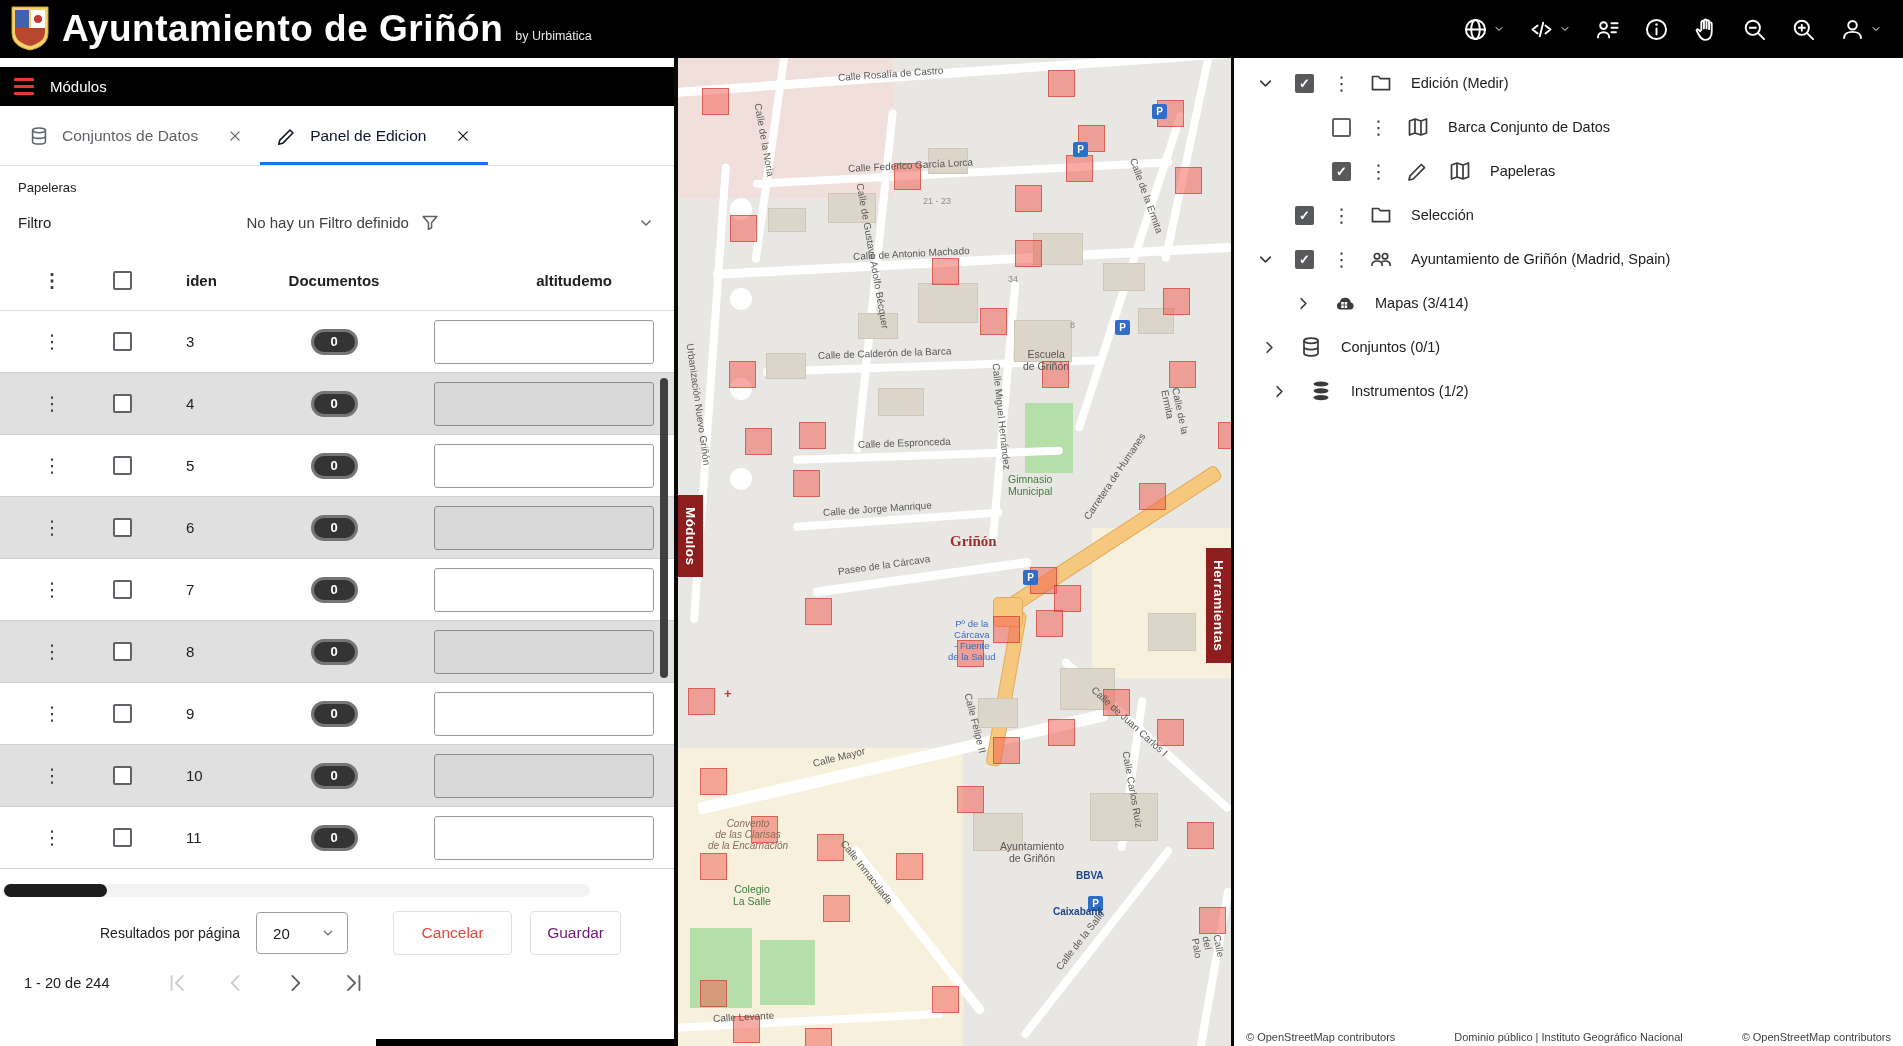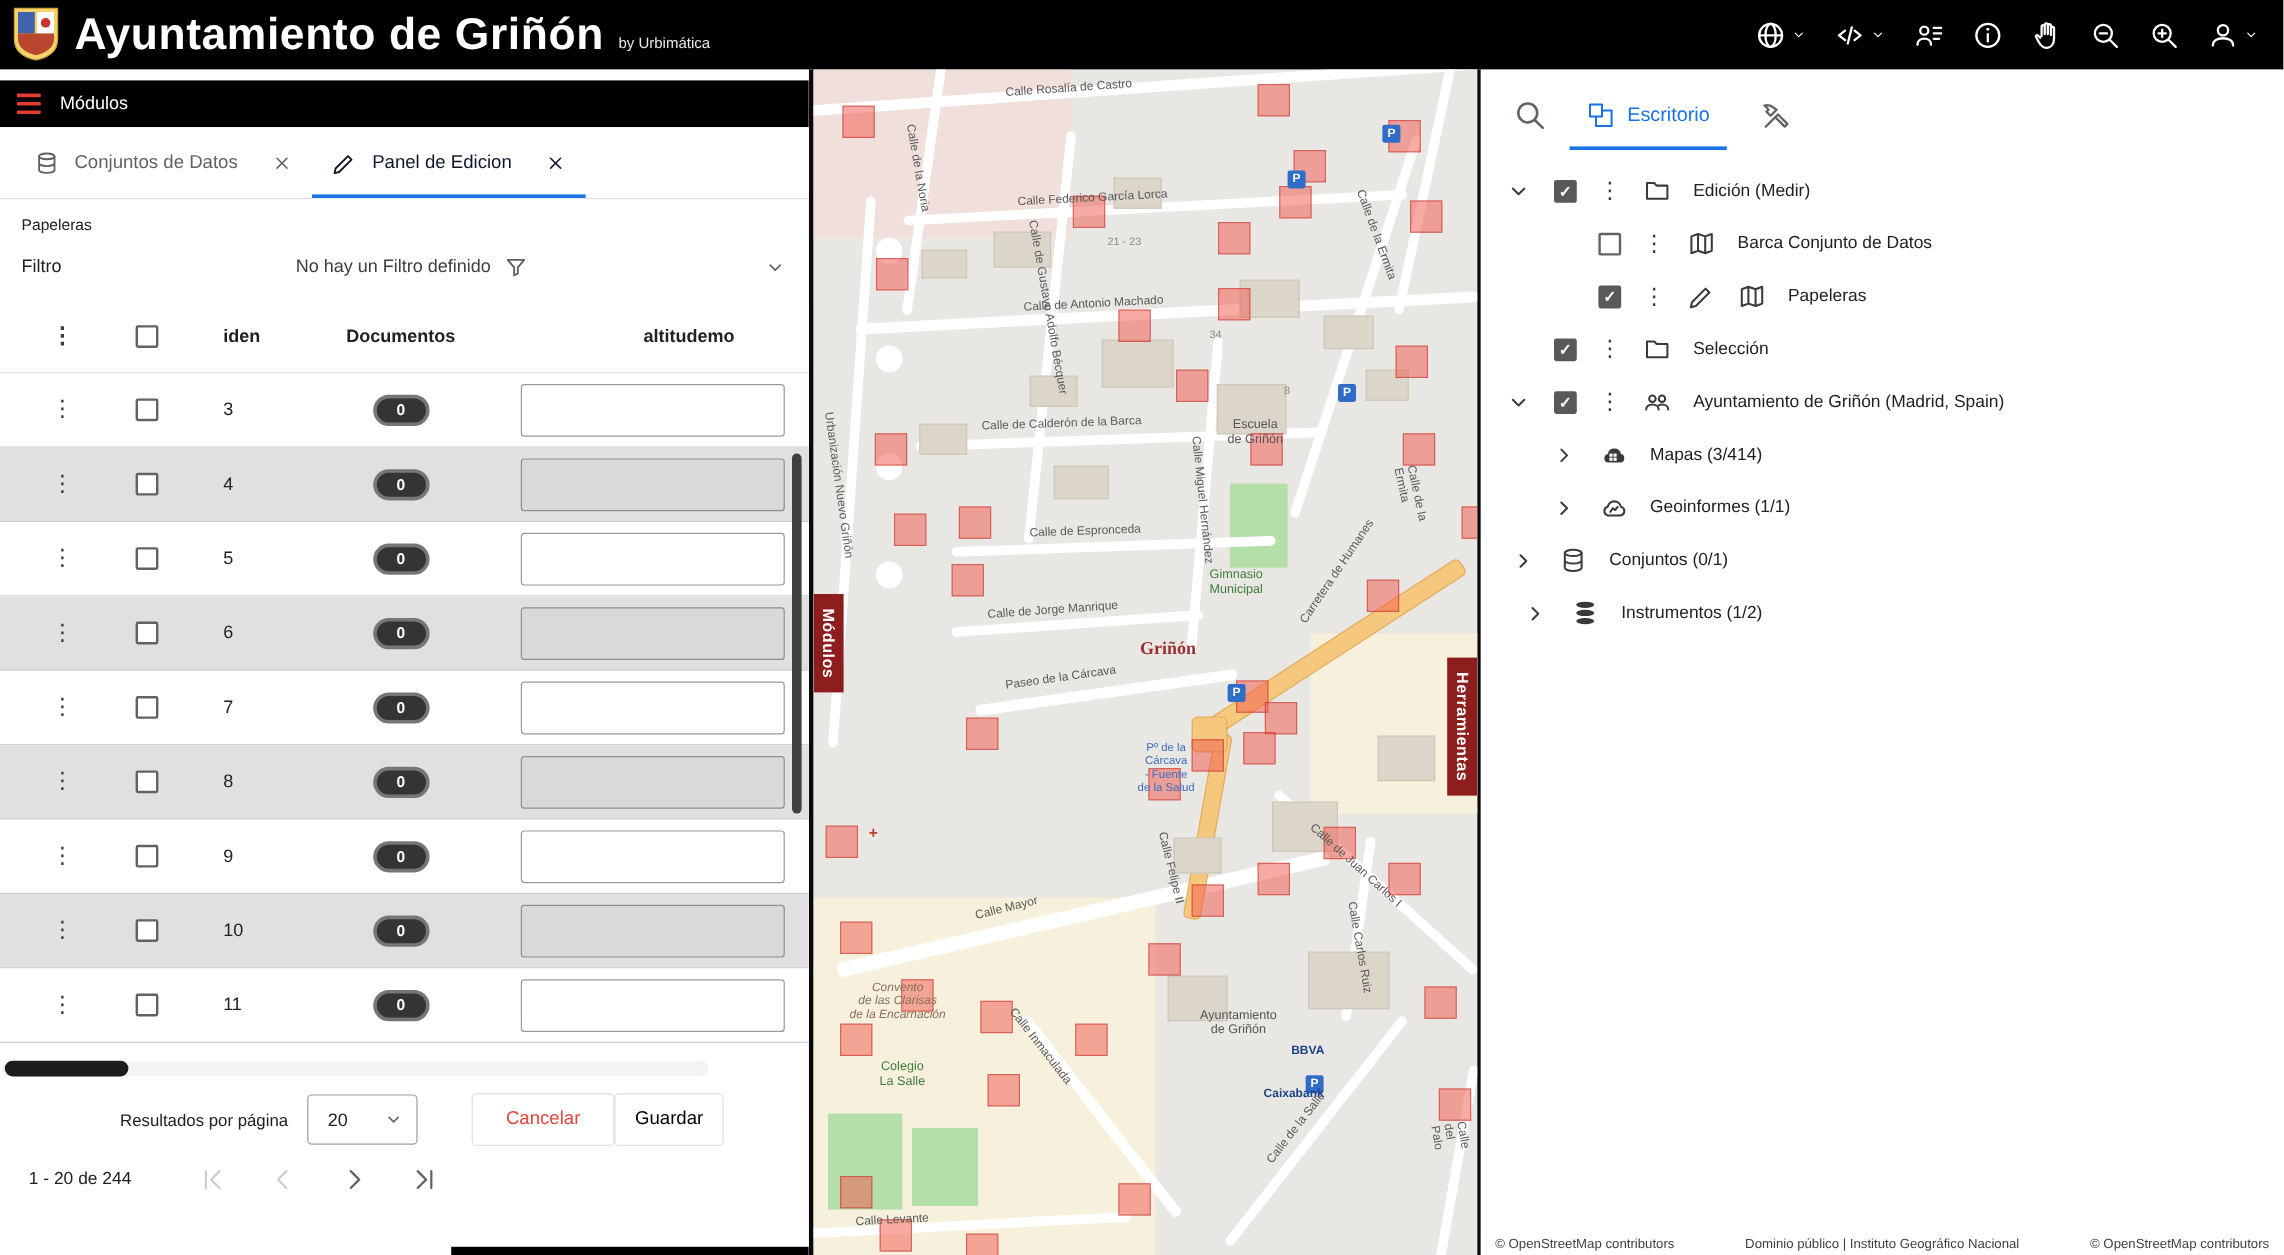--- a/index.html
+++ b/index.html
@@ -64,21 +64,21 @@
 
   .hscroll { position:relative; margin:15px 0 0 2px; width:588px; height:13px; background:#f3f3f3; border-radius:7px; }
   .hthumb { position:absolute; left:2px; top:0; width:103px; height:13px; background:#1d1d1d; border-radius:7px; cursor:pointer; }
 
   .pager-row { display:flex; align-items:center; margin-top:11px; height:50px; }
   .results-label { margin-left:100px; font-size:14px; color:#202124; }
   .pagesize { margin-left:16px; width:92px; height:42px; border:1px solid #9e9e9e; border-radius:4px; display:flex; align-items:center; justify-content:space-between; padding:0 10px 0 16px; font-size:15px; color:#202124; cursor:pointer; background:#fff; }
   .pagesize .icn { width:18px; height:18px; color:#5f6368; }
   .btn { height:44px; border-radius:4px; border:1px solid #e0e0e0; background:#fff; font-size:15.5px; cursor:pointer; font-family:"Liberation Sans",sans-serif; }
   .btn.cancel { margin-left:45px; width:119px; color:#e5453a; }
-  .btn.save { width:91px; color:#000000; }
+  .btn.save { margin-left:18px; width:91px; color:#701a75; }
 
   .pagination-row { display:flex; align-items:center; margin-top:12px; }
   .range-text { margin-left:24px; width:92px; font-size:14.5px; color:#202124; line-height:1.55; }
   .navicons { display:flex; gap:33px; margin-left:48px; }
   .navicons .icn { width:26px; height:26px; cursor:pointer; }
   .nav-dim { color:#cdcdcd; }
   .nav-on { color:#5f6368; }
 
   .bottom-strip { position:absolute; left:376px; bottom:0; width:298px; height:7px; background:#000; }
 
@@ -556,36 +556,20 @@
         <span class="mlabel poinavy" style="left: 375px; top: 848px;">Caixabank</span>
         <span class="mlabel num" style="left: 330px; top: 216px;">34</span>
         <span class="mlabel num" style="left: 245px; top: 138px;">21 - 23</span>
         <span class="mlabel num" style="left: 392px; top: 262px;">8</span>
         <span class="mlabel aid" style="left: 46px; top: 628px;">+</span>
       </div>
 
     <div class="vdiv2"></div>
 
     <aside class="right-panel">
-      <div class="rp-head">
-        <svg class="icn rp-search" viewBox="0 0 24 24">
-            <circle cx="10.5" cy="10.5" r="6.3"></circle>
-            <line x1="15.2" y1="15.2" x2="20.5" y2="20.5"></line>
-          </svg>
-        <div class="rtab">
-          <svg class="icn" viewBox="0 0 24 24">
-              <rect x="8" y="8" width="13" height="13"></rect>
-              <rect x="3" y="3" width="10" height="10" fill="#fff"></rect>
-            </svg>
-          <span>Escritorio</span>
-        </div>
-        <svg class="icn rp-tools" viewBox="0 0 24 24">
-            <path d="M4 20l7.5-7.5M9 5.5C7 4 5 3.8 3 4.5c1.5.7 2.3 1.5 3 3L4.5 9l3 3L12 7.5 9 5.5zM13 11l7 7-2 2-7-7z"></path>
-          </svg>
-      </div>
 
       <div class="tree">
           <div class="tree-row" style="padding-left:20px">
             <svg viewBox="0 0 24 24" class="icn tchev">
               <path d="M7 9.5l5 5 5-5"></path>
             </svg>
             <span class="cb on">✓</span>
             <span class="kebab">⋮</span>
             <svg viewBox="0 0 24 24" class="icn ticon">
               <path d="M3.5 5.5h6l2 2.2H20.5v11h-17z"></path>
@@ -641,30 +625,20 @@
             </svg>
             <svg viewBox="0 0 24 24" class="icn ticon">
               <path class="fill" d="M6.8 18.5h10.4a3.6 3.6 0 0 0 .6-7.1 5.6 5.6 0 0 0-11-.1 3.7 3.7 0 0 0 0 7.2z"></path>
               <rect x="8.2" y="11" width="2.6" height="2.6" fill="#fff" stroke="none"></rect>
               <rect x="11.6" y="11" width="2.6" height="2.6" fill="#fff" stroke="none"></rect>
               <rect x="8.2" y="14.4" width="2.6" height="2.6" fill="#fff" stroke="none"></rect>
               <rect x="11.6" y="14.4" width="2.6" height="2.6" fill="#fff" stroke="none"></rect>
             </svg>
             <span>Mapas (3/414)</span>
           </div>
-          <div class="tree-row" style="padding-left:58px">
-            <svg viewBox="0 0 24 24" class="icn tchev">
-              <path d="M9.5 7l5 5-5 5"></path>
-            </svg>
-            <svg viewBox="0 0 24 24" class="icn ticon">
-              <path d="M6.8 18.5h10.4a3.6 3.6 0 0 0 .6-7.1 5.6 5.6 0 0 0-11-.1 3.7 3.7 0 0 0 0 7.2z"></path>
-              <path d="M9 15.5l2-3 2 1.5 2-2.5"></path>
-            </svg>
-            <span>Geoinformes (1/1)</span>
-          </div>
           <div class="tree-row" style="padding-left:24px">
             <svg viewBox="0 0 24 24" class="icn tchev">
               <path d="M9.5 7l5 5-5 5"></path>
             </svg>
             <svg viewBox="0 0 24 24" class="icn ticon">
               <ellipse cx="12" cy="5.8" rx="7" ry="2.6"></ellipse>
               <path d="M5 5.8v12.4c0 1.4 3.1 2.6 7 2.6s7-1.2 7-2.6V5.8M5 12c0 1.4 3.1 2.6 7 2.6s7-1.2 7-2.6"></path>
             </svg>
             <span>Conjuntos (0/1)</span>
           </div>

